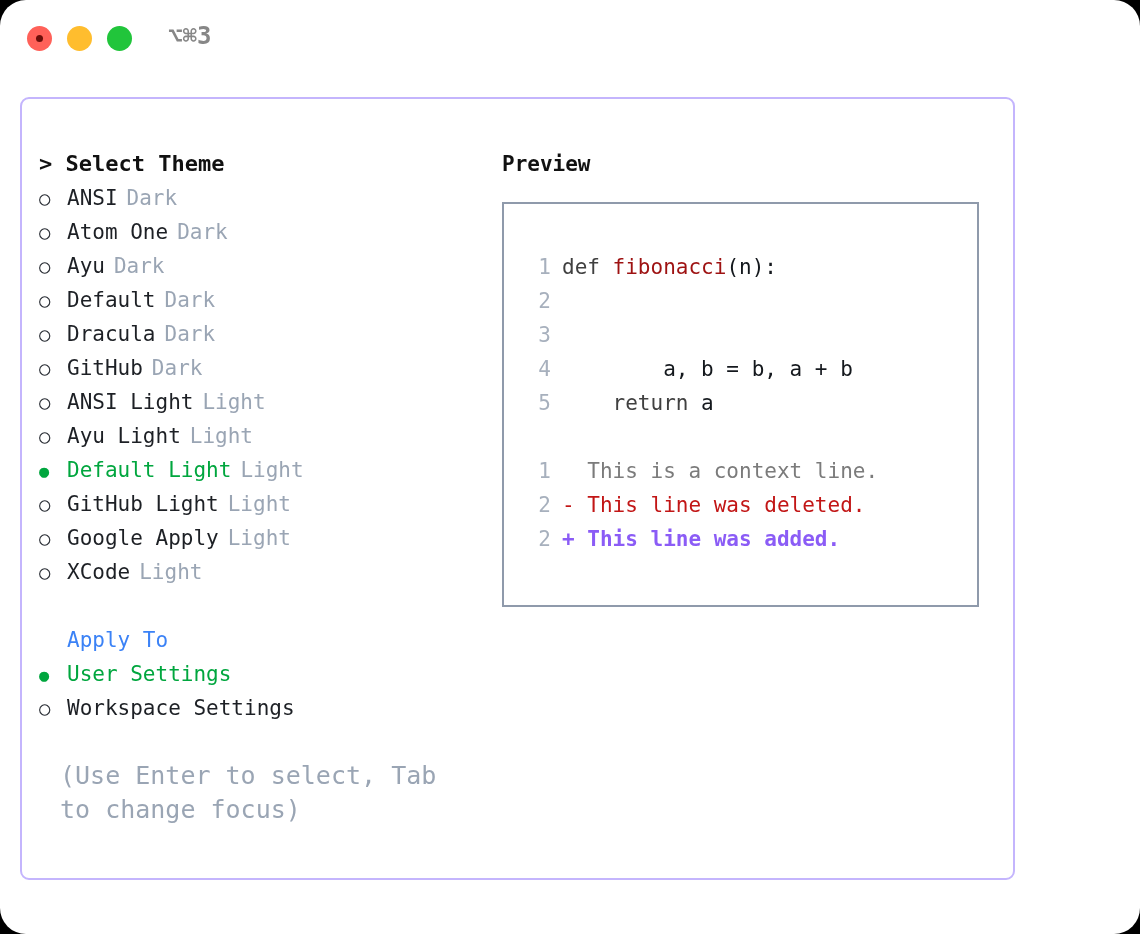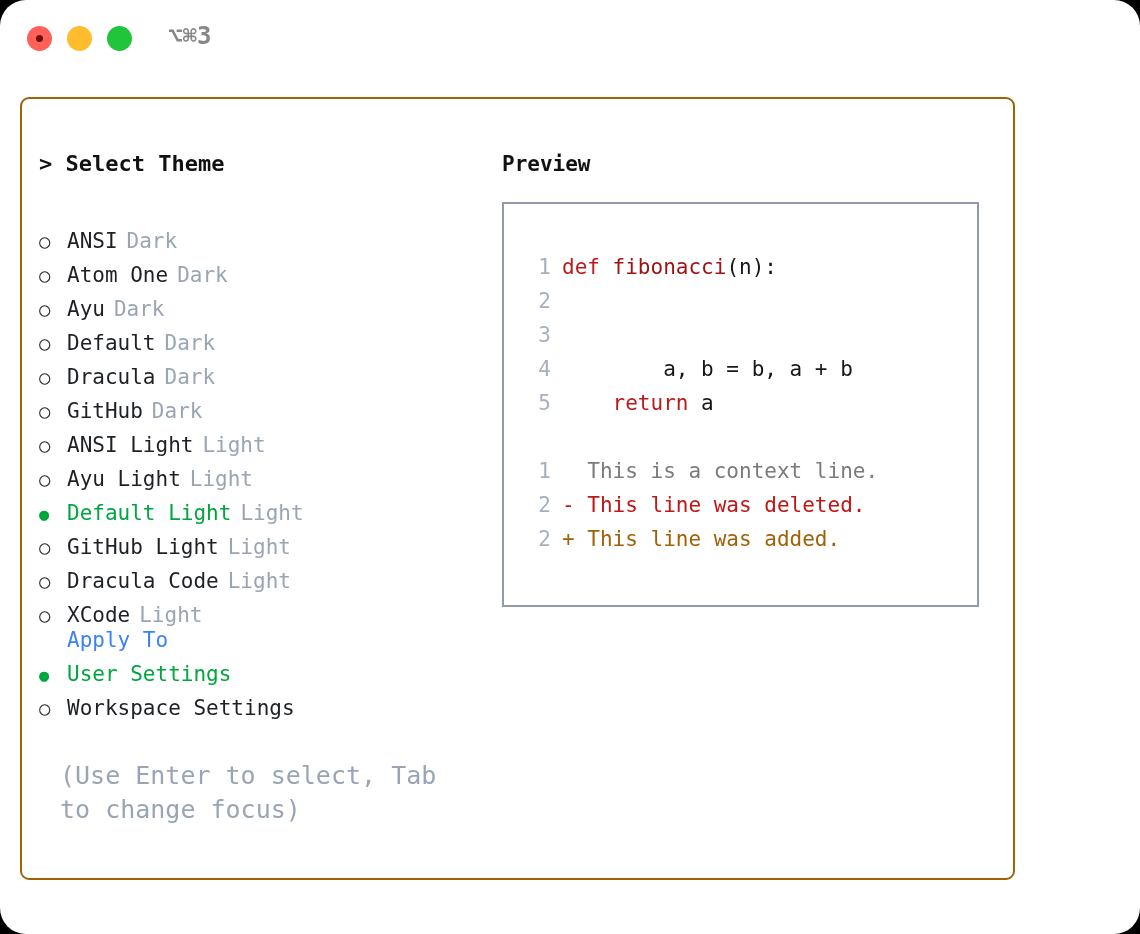--- a/index.html
+++ b/index.html
@@ -62,21 +62,21 @@
     white-space: pre;
   }
 
   
   #panel {
     position: absolute;
     left: 20px;
     top: 97px;
     width: 995px;
     height: 783px;
-    border: 2px solid #a16207;
+    border: 2px solid #c4b5fd;
     border-radius: 9px;
     box-sizing: border-box;
     background: #ffffff;
   }
 
   
   #left-col {
     position: absolute;
     left: 17px;
     top: 48px;
@@ -120,21 +120,20 @@
   }
   .opt-label {
     color: #1d2025;
   }
   .opt-row.selected .opt-label {
     color: #00a63e;
   }
   .opt-suffix {
     color: #9aa5b4;
     padding-left: 9px;
-    margin-top: 43px;
   }
   #spacer-apply { height: 34px; }
   #hint {
     margin-top: 34px;
     padding-left: 21px;
     font-size: 25px;
     line-height: 34px;
     color: #9aa5b4;
     width: 410px;
   }
@@ -173,26 +172,26 @@
   }
   .ln {
     display: inline-block;
     width: 30px;
     flex: none;
     text-align: right;
     color: #a7b0bd;
     padding-right: 11px;
   }
   .blank-line { height: 34px; }
-  .tok-kw  { color: #b91c1c; }
+  .tok-kw  { color: #404040; }
   .tok-fn  { color: #9e1212; }
   .tok-pl  { color: #14181d; }
   .tok-ctx { color: #7b7b7b; }
   .tok-del { color: #c21616; }
-  .tok-add { color: #a16207; }
+  .tok-add { color: #8b5cf6; font-weight: bold; }
 </style>
 </head>
 <body>
 
 <div id="window">
 
   <div id="titlebar">
     <div class="traffic" id="tl-close"></div>
     <div class="traffic" id="tl-min"></div>
     <div class="traffic" id="tl-max"></div>
@@ -207,21 +206,21 @@
           <div class="opt-row"><span class="opt-marker">○</span><span class="opt-label">ANSI</span><span class="opt-suffix">Dark</span></div>
           <div class="opt-row"><span class="opt-marker">○</span><span class="opt-label">Atom One</span><span class="opt-suffix">Dark</span></div>
           <div class="opt-row"><span class="opt-marker">○</span><span class="opt-label">Ayu</span><span class="opt-suffix">Dark</span></div>
           <div class="opt-row"><span class="opt-marker">○</span><span class="opt-label">Default</span><span class="opt-suffix">Dark</span></div>
           <div class="opt-row"><span class="opt-marker">○</span><span class="opt-label">Dracula</span><span class="opt-suffix">Dark</span></div>
           <div class="opt-row"><span class="opt-marker">○</span><span class="opt-label">GitHub</span><span class="opt-suffix">Dark</span></div>
           <div class="opt-row"><span class="opt-marker">○</span><span class="opt-label">ANSI Light</span><span class="opt-suffix">Light</span></div>
           <div class="opt-row"><span class="opt-marker">○</span><span class="opt-label">Ayu Light</span><span class="opt-suffix">Light</span></div>
           <div class="opt-row selected"><span class="opt-marker">●</span><span class="opt-label">Default Light</span><span class="opt-suffix">Light</span></div>
           <div class="opt-row"><span class="opt-marker">○</span><span class="opt-label">GitHub Light</span><span class="opt-suffix">Light</span></div>
-          <div class="opt-row"><span class="opt-marker">○</span><span class="opt-label">Dracula Code</span><span class="opt-suffix">Light</span></div>
+          <div class="opt-row"><span class="opt-marker">○</span><span class="opt-label">Google Apply</span><span class="opt-suffix">Light</span></div>
           <div class="opt-row"><span class="opt-marker">○</span><span class="opt-label">XCode</span><span class="opt-suffix">Light</span></div>
         </div>
 
       <div id="spacer-apply"></div>
 
       <div class="subsection-header">Apply To</div>
       <div id="apply-list">
           <div class="opt-row selected"><span class="opt-marker">●</span><span class="opt-label">User Settings</span></div>
           <div class="opt-row"><span class="opt-marker">○</span><span class="opt-label">Workspace Settings</span></div>
         </div>

